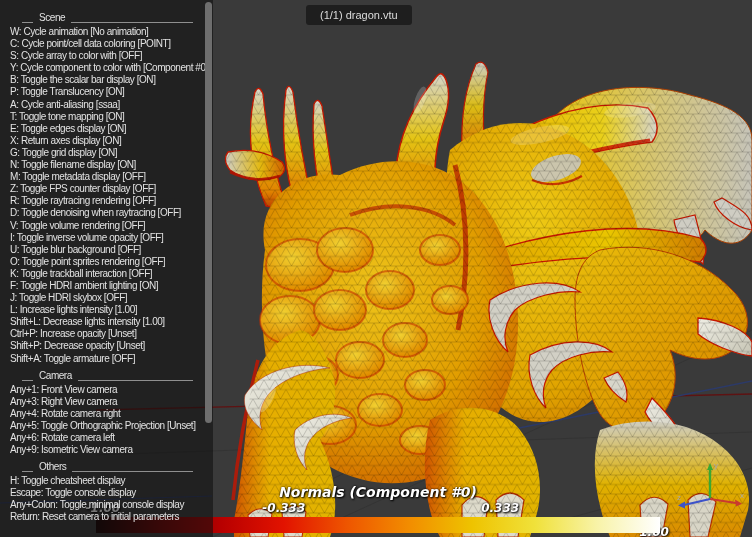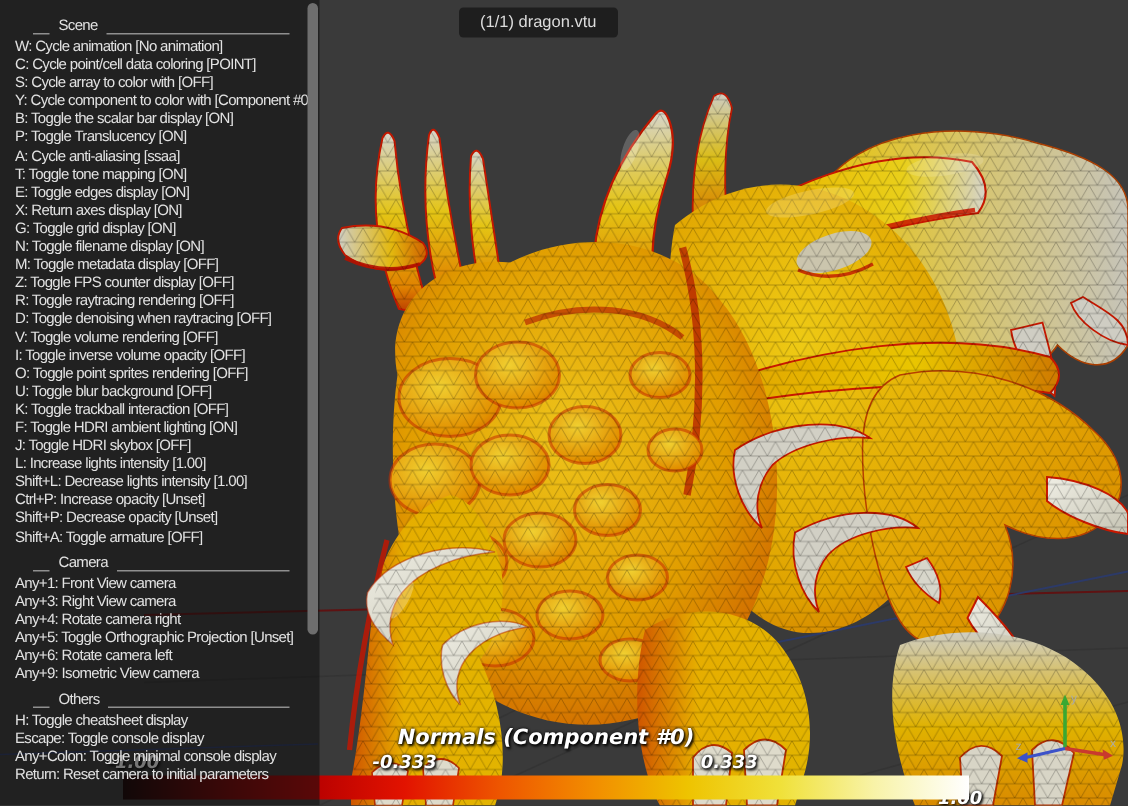--- a/index.html
+++ b/index.html
@@ -30,21 +30,21 @@
     display:flex;align-items:flex-end;height:13px;margin:3px 12px 3px;
     color:#e2e2e2;white-space:nowrap;
   }
   .cs-header::before{content:"";width:11px;height:1px;background:#8f8f8f;margin-right:6px;flex:none;}
   .cs-header::after{content:"";flex:1;height:1px;background:#8f8f8f;margin-left:6px;margin-right:8px;}
   .cs-scrollbar{
     position:absolute;left:205px;top:2px;width:7px;height:421px;z-index:4;
     background:#6e6e6e;border-radius:4px;
   }
   
-  .scalarbar{position:absolute;left:82px;top:484px;width:564px;height:50px;z-index:1;}
+  .scalarbar{position:absolute;left:96px;top:484px;width:564px;height:50px;z-index:1;}
   .sb-title{
     position:absolute;left:0;right:0;top:0;text-align:center;
     color:#fff;font-family:"DejaVu Sans",sans-serif;
     font-style:italic;font-weight:bold;font-size:14px;
     text-shadow:1px 1px 2px #000,0 0 2px #000;
   }
   .sb-tick{
     position:absolute;top:17px;transform:translateX(-50%);
     color:#fff;font-family:"DejaVu Sans",sans-serif;
     font-style:italic;font-weight:bold;font-size:12px;
@@ -322,22 +322,22 @@
     <div class="cs-line">E: Toggle edges display [ON]</div>
     <div class="cs-line">X: Return axes display [ON]</div>
     <div class="cs-line">G: Toggle grid display [ON]</div>
     <div class="cs-line">N: Toggle filename display [ON]</div>
     <div class="cs-line">M: Toggle metadata display [OFF]</div>
     <div class="cs-line">Z: Toggle FPS counter display [OFF]</div>
     <div class="cs-line">R: Toggle raytracing rendering [OFF]</div>
     <div class="cs-line">D: Toggle denoising when raytracing [OFF]</div>
     <div class="cs-line">V: Toggle volume rendering [OFF]</div>
     <div class="cs-line">I: Toggle inverse volume opacity [OFF]</div>
+    <div class="cs-line">U: Toggle blur background [OFF]</div>
     <div class="cs-line">O: Toggle point sprites rendering [OFF]</div>
-    <div class="cs-line">U: Toggle blur background [OFF]</div>
     <div class="cs-line">K: Toggle trackball interaction [OFF]</div>
     <div class="cs-line">F: Toggle HDRI ambient lighting [ON]</div>
     <div class="cs-line">J: Toggle HDRI skybox [OFF]</div>
     <div class="cs-line">L: Increase lights intensity [1.00]</div>
     <div class="cs-line">Shift+L: Decrease lights intensity [1.00]</div>
     <div class="cs-line">Ctrl+P: Increase opacity [Unset]</div>
     <div class="cs-line">Shift+P: Decrease opacity [Unset]</div>
     <div class="cs-line">Shift+A: Toggle armature [OFF]</div>
     <div class="cs-header">
       <span>Camera</span>

